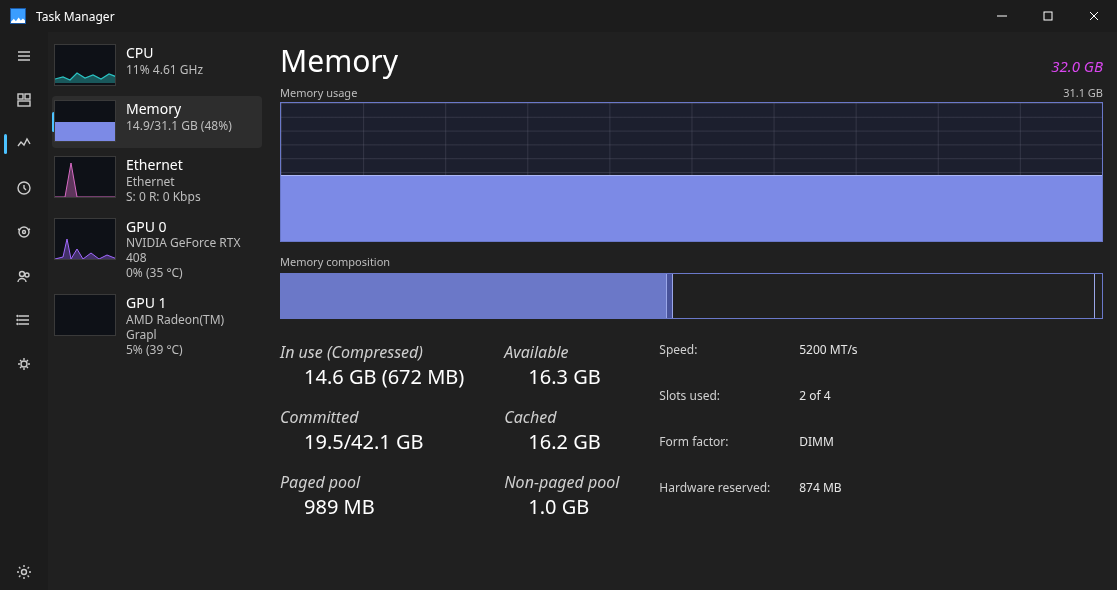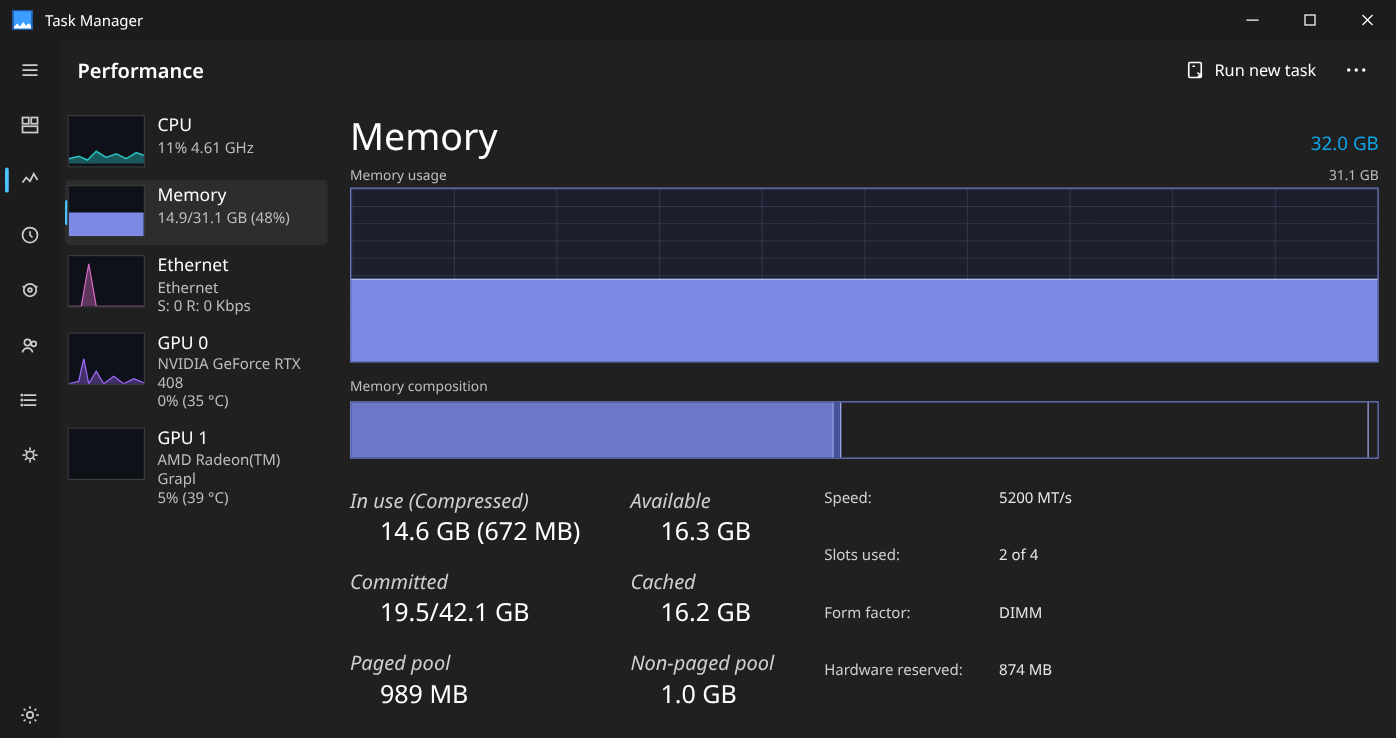--- a/index.html
+++ b/index.html
@@ -37,21 +37,21 @@
   .res.selected::before { content:""; position:absolute; left:0; top:16px; bottom:16px; width:3px; background:#4cc2ff; border-radius:2px; }
   .thumb { width:62px; height:42px; background:#0e1117; border:1px solid #3a3a3a; position:relative; overflow:hidden; flex-shrink:0; }
   .thumb .memfill { position:absolute; left:0; right:0; bottom:0; height:48%; background:#7c8ae6; }
   .thumb .cpuline { position:absolute; left:0; right:0; bottom:2px; }
   .rname { font-size:14px; color:#fff; line-height:1.25; }
   .rsub { font-size:12px; color:#bdbdbd; line-height:1.25; }
   
   .detail { flex:1; min-width:0; display:flex; flex-direction:column; padding-left:14px; }
   .dhead { display:flex; align-items:baseline; justify-content:space-between; }
   .dhead h1 { font-size:30px; font-weight:400; }
-  .total { font-size:15px; color:#0ea5e9; }
+  .total { font-size:15px; color:#d946ef;font-style:italic; }
   .chartlbl { display:flex; justify-content:space-between; font-size:11px; color:#bdbdbd; margin-top:4px; }
   .usagechart { height:140px; border:1px solid #6a78c9; background:#1c1f2e; position:relative; margin-top:2px; }
   .usagechart .grid { position:absolute; inset:0; background-image:
       linear-gradient(to right, rgba(120,120,140,.25) 1px, transparent 1px),
       linear-gradient(to bottom, rgba(120,120,140,.25) 1px, transparent 1px);
     background-size: 10% 10%; }
   .usagechart .fill { position:absolute; left:0; right:0; bottom:0; height:48%; background:#7c8ae6; border-top:1px solid #aeb8f5; }
   .axis { display:flex; justify-content:space-between; font-size:11px; color:#bdbdbd; margin-top:4px; }
   .complbl { font-size:11px; color:#bdbdbd; margin-top:12px; }
   .compbar { height:46px; border:1px solid #6a78c9; margin-top:4px; display:flex; }
@@ -151,39 +151,20 @@
     <div class="spacer"></div>
     <div class="item">
         <svg width="16" height="16">
           <circle cx="8" cy="8" r="2.5"></circle>
           <path d="M8 1v2M8 13v2M1 8h2M13 8h2M3 3l1.4 1.4M13 3l-1.4 1.4M3 13l1.4-1.4M13 13l-1.4-1.4"></path>
         </svg>
       </div>
   </div>
 
   <div class="main">
-    <div class="header">
-      <h2>Performance</h2>
-      <div class="right">
-        <div class="runbtn">
-          <svg width="16" height="16">
-              <rect x="3" y="2" width="10" height="12" rx="1"></rect>
-              <path d="M6 5h2M10 10l3 3M13 10v3h-3"></path>
-            </svg>
-          <span>Run new task</span>
-        </div>
-        <div class="morebtn">
-          <svg width="16" height="4">
-              <circle cx="2" cy="2" r="1.4" fill="#fff"></circle>
-              <circle cx="8" cy="2" r="1.4" fill="#fff"></circle>
-              <circle cx="14" cy="2" r="1.4" fill="#fff"></circle>
-            </svg>
-        </div>
-      </div>
-    </div>
 
     <div class="content">
       <div class="reslist">
         <div class="res">
           <div class="thumb">
               <svg class="cpuline" width="62" height="16">
                 <path d="M0 12 L8 10 15 13 22 6 30 11 38 8 46 12 54 7 62 10" stroke="#2bc2c2" fill="none" stroke-width="1.2"></path>
                 <path d="M0 12 L8 10 15 13 22 6 30 11 38 8 46 12 54 7 62 10 L62 16 0 16 Z" fill="rgba(43,194,194,.4)"></path>
               </svg>
             </div>

